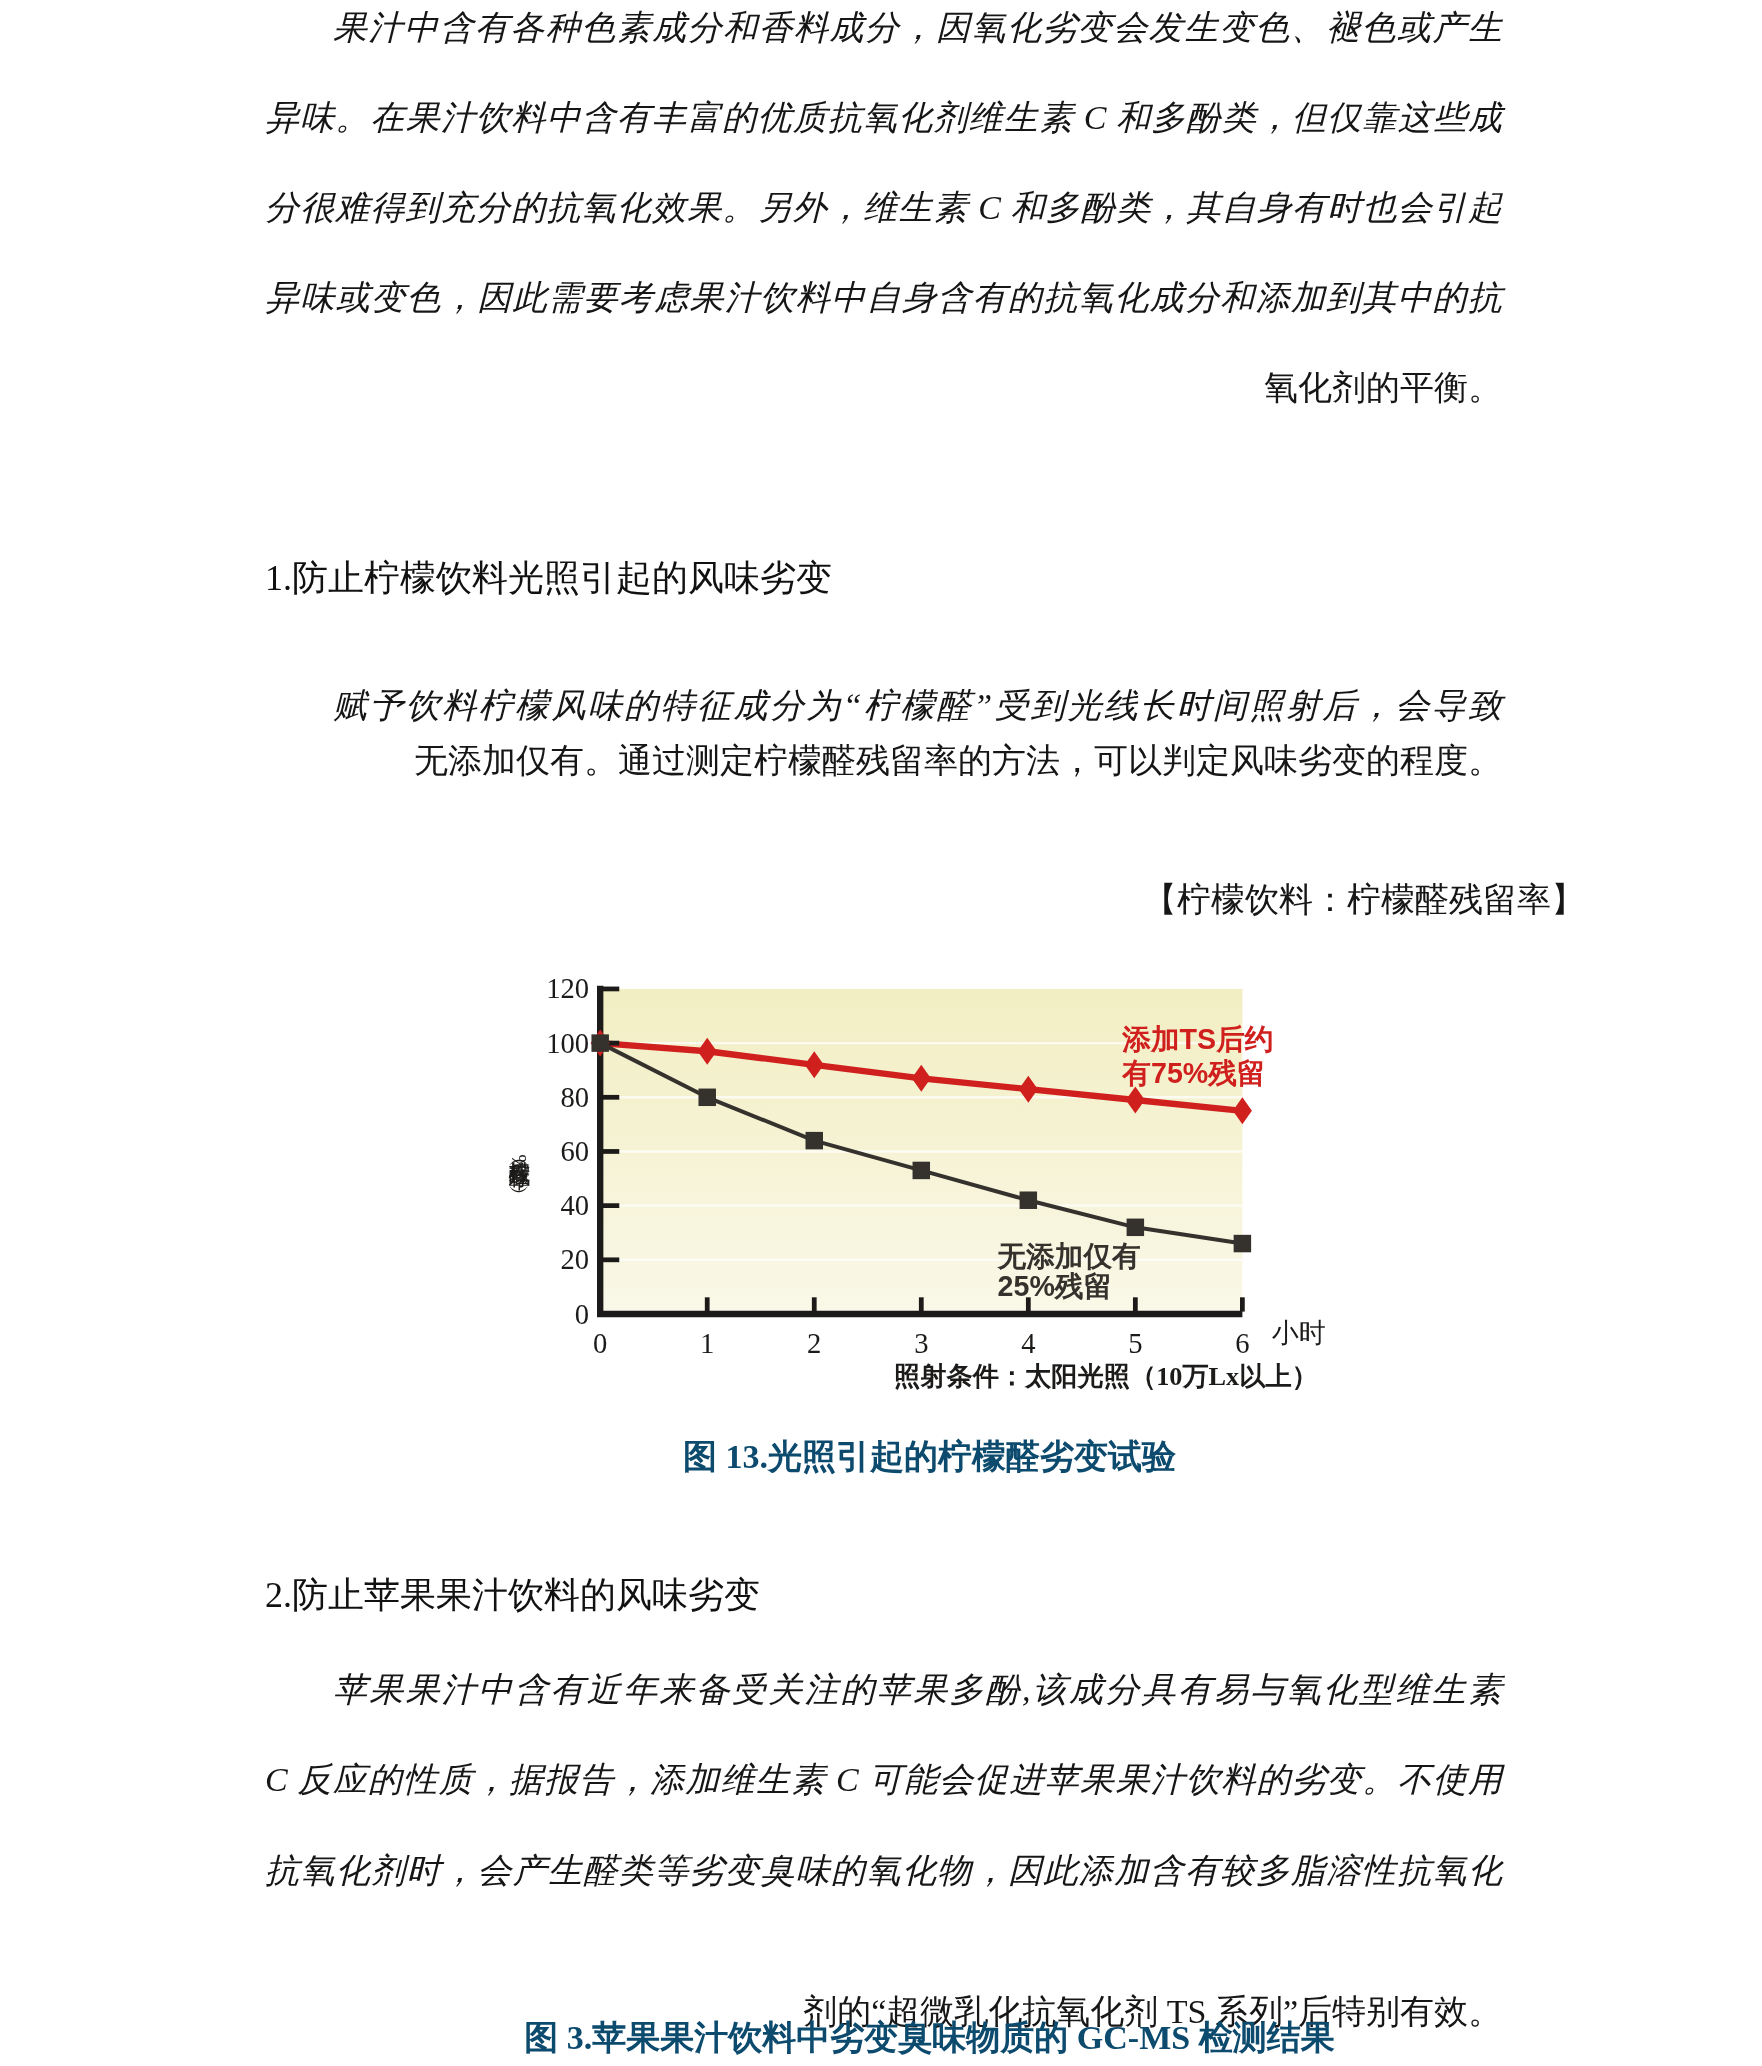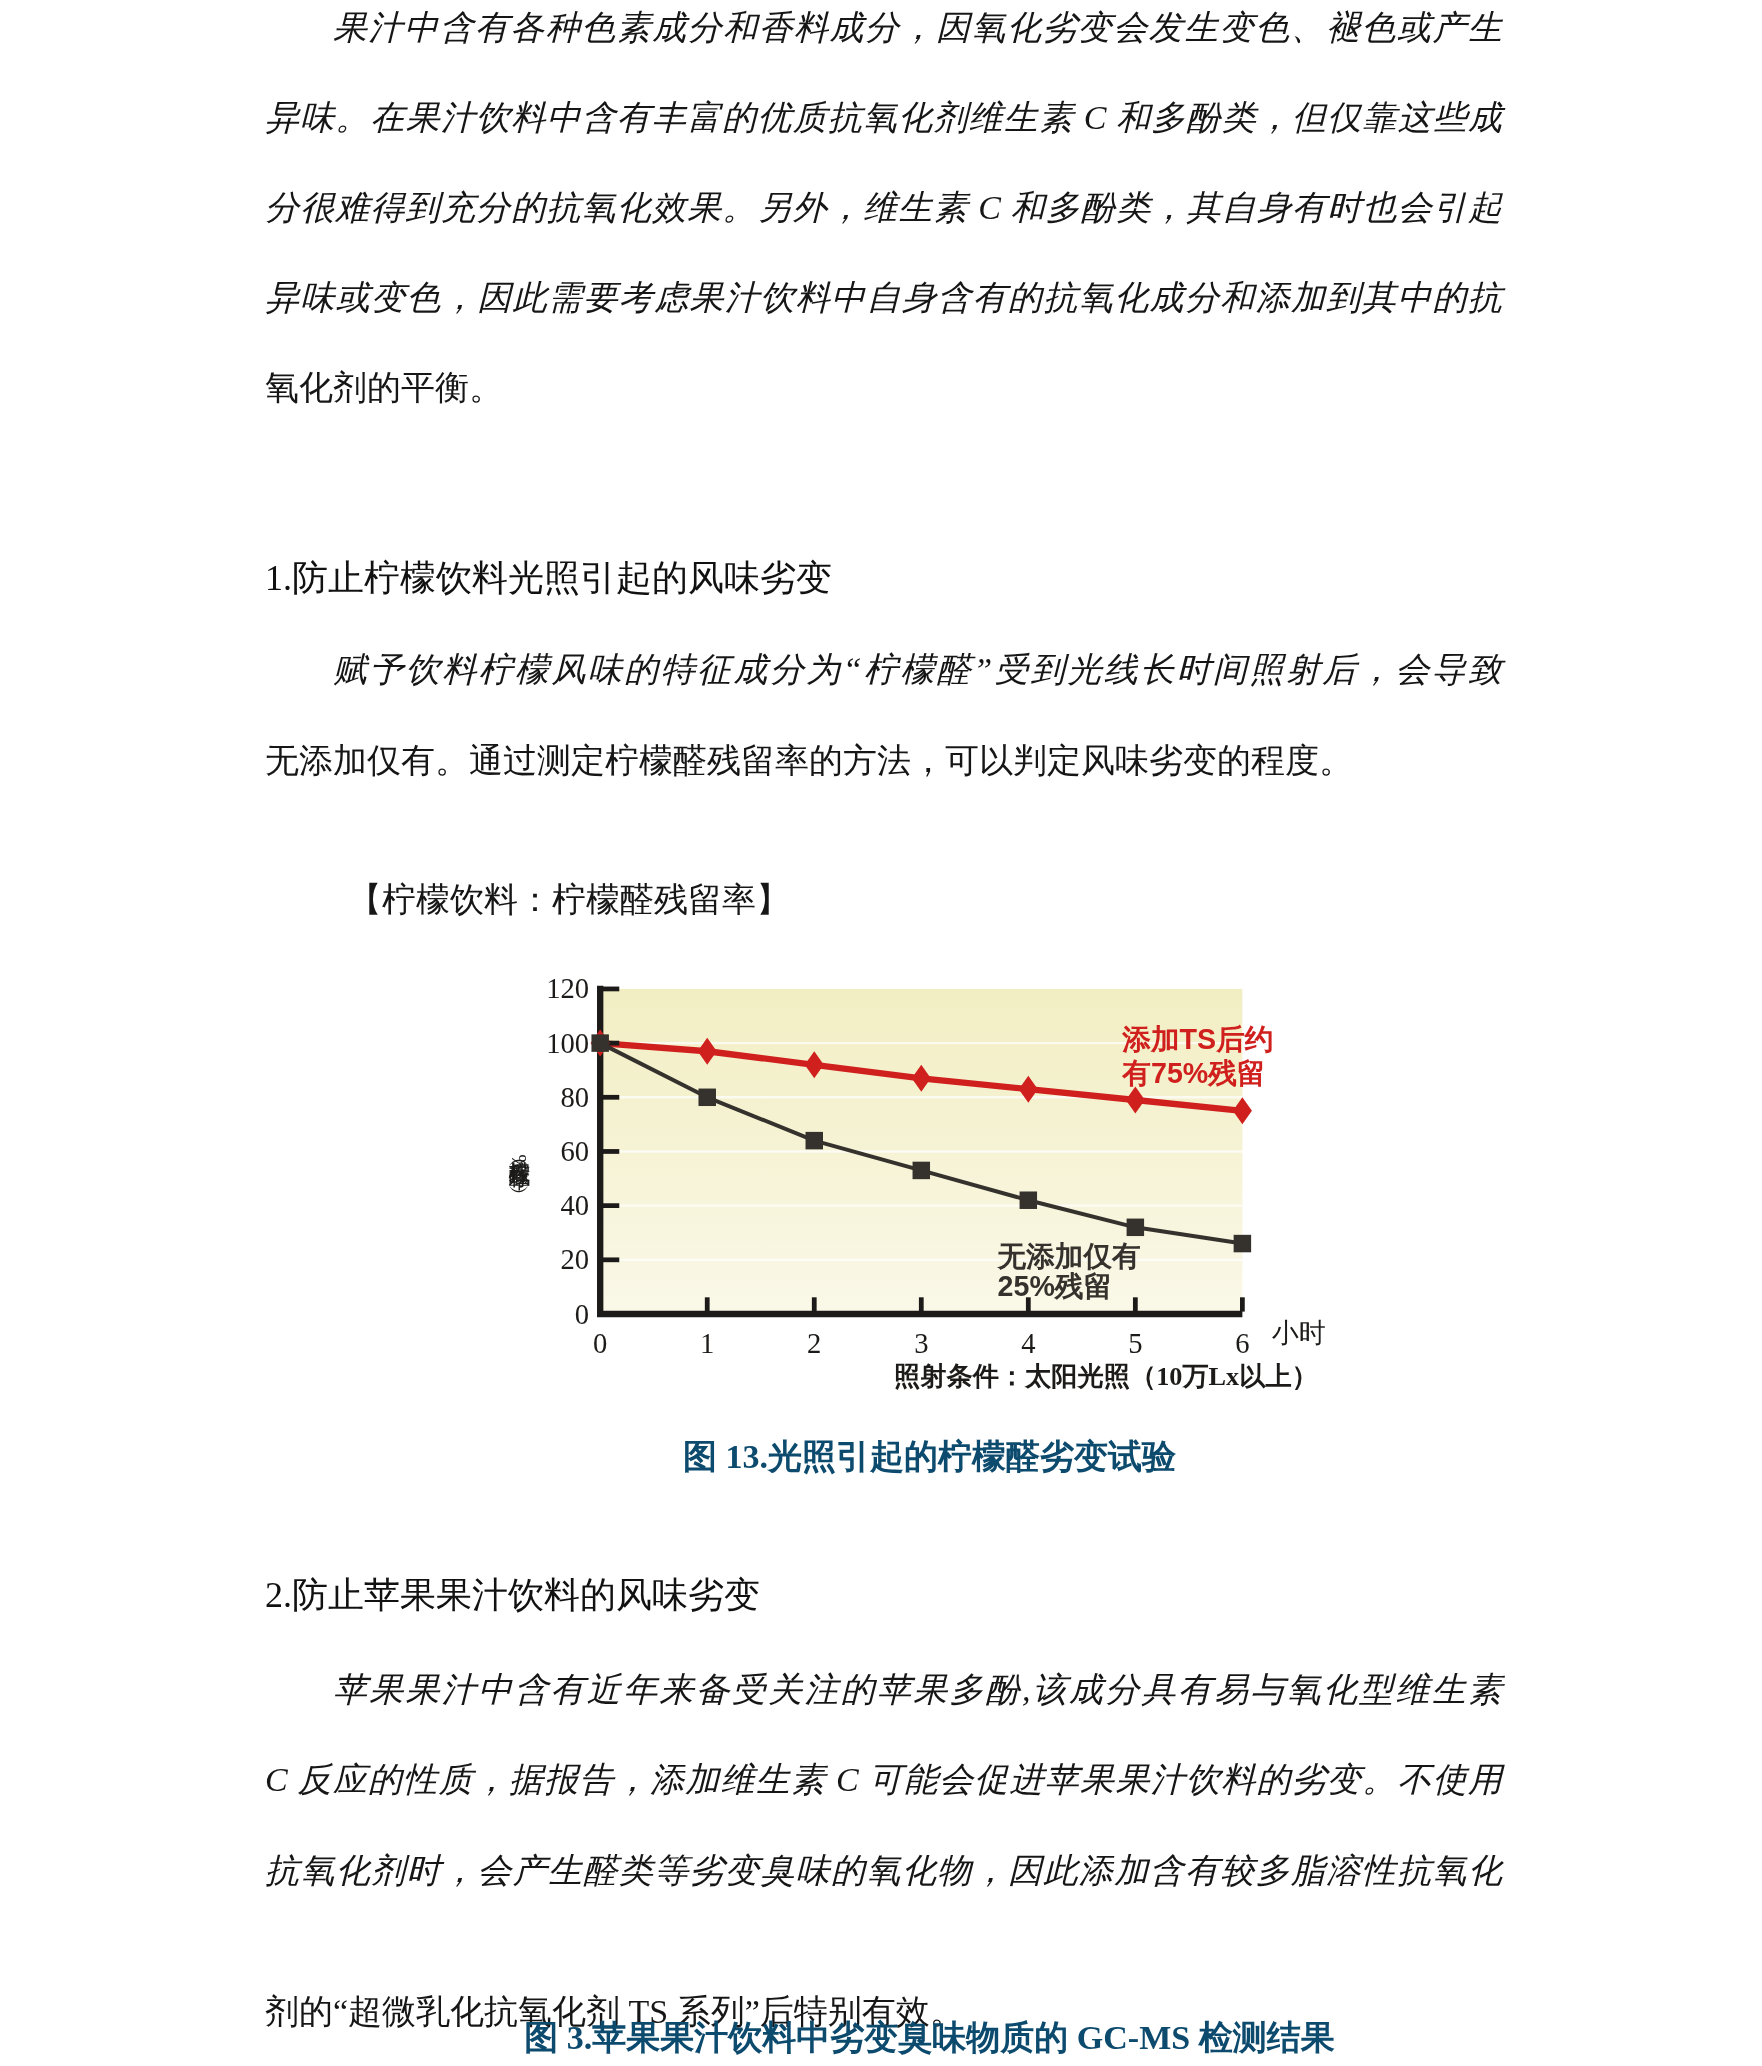--- a/index.html
+++ b/index.html
@@ -3,21 +3,21 @@
 <meta charset="utf-8">
 <style>
   html,body{margin:0;padding:0;}
   body{
     width:1763px;height:2066px;position:relative;background:#ffffff;
     font-family:"Liberation Serif","DejaVu Serif",serif;color:#161616;
     overflow:hidden;
   }
   .tline{
     position:absolute;left:265px;width:1237px;
-    font-size:34px;line-height:40px;white-space:nowrap;color:#161616;
+    font-size:34px;line-height:40px;white-space:nowrap;color:#161616;text-align:right;
   }
   .just{white-space:normal;text-align:justify;text-align-last:justify;font-style:italic;}
   .indent{padding-left:68px;}
   .indent.just{padding-left:0;text-indent:68px;}
   .heading{
     position:absolute;left:265px;width:1237px;
     font-size:36px;line-height:41px;font-weight:normal;color:#111111;white-space:nowrap;
   }
   .caption{
     position:absolute;left:8px;width:1763px;text-align:center;
@@ -36,21 +36,21 @@
 </head>
 <body>
 
 <div class="tline just indent" style="top:8px">果汁中含有各种色素成分和香料成分，因氧化劣变会发生变色、褪色或产生</div>
 <div class="tline just" style="top:98px">异味。在果汁饮料中含有丰富的优质抗氧化剂维生素 C 和多酚类，但仅靠这些成</div>
 <div class="tline just" style="top:188px">分很难得到充分的抗氧化效果。另外，维生素 C 和多酚类，其自身有时也会引起</div>
 <div class="tline just" style="top:278px">异味或变色，因此需要考虑果汁饮料中自身含有的抗氧化成分和添加到其中的抗</div>
 <div class="tline" style="top:368px">氧化剂的平衡。</div>
 
 <div class="heading" style="top:558px">1.防止柠檬饮料光照引起的风味劣变</div>
-<div class="tline just indent" style="top:650px">赋予饮料柠檬风味的特征成分为“柠檬醛”受到光线长时间照射后，会导致</div>
+<div class="tline just indent" style="top:686px">赋予饮料柠檬风味的特征成分为“柠檬醛”受到光线长时间照射后，会导致</div>
 <div class="tline" style="top:741px">无添加仅有。通过测定柠檬醛残留率的方法，可以判定风味劣变的程度。</div>
 <div class="tline figlabel" style="top:880px">【柠檬饮料：柠檬醛残留率】</div>
 
 <div id="chart-wrap">
   <svg id="chart-svg" width="914" height="461" viewBox="0 0 1150 580">
       <defs>
         <linearGradient id="bgGrad" x1="0" y1="0" x2="0" y2="1">
           <stop offset="0" stop-color="#f2eec3"></stop>
           <stop offset="1" stop-color="#faf8e8"></stop>
         </linearGradient>

